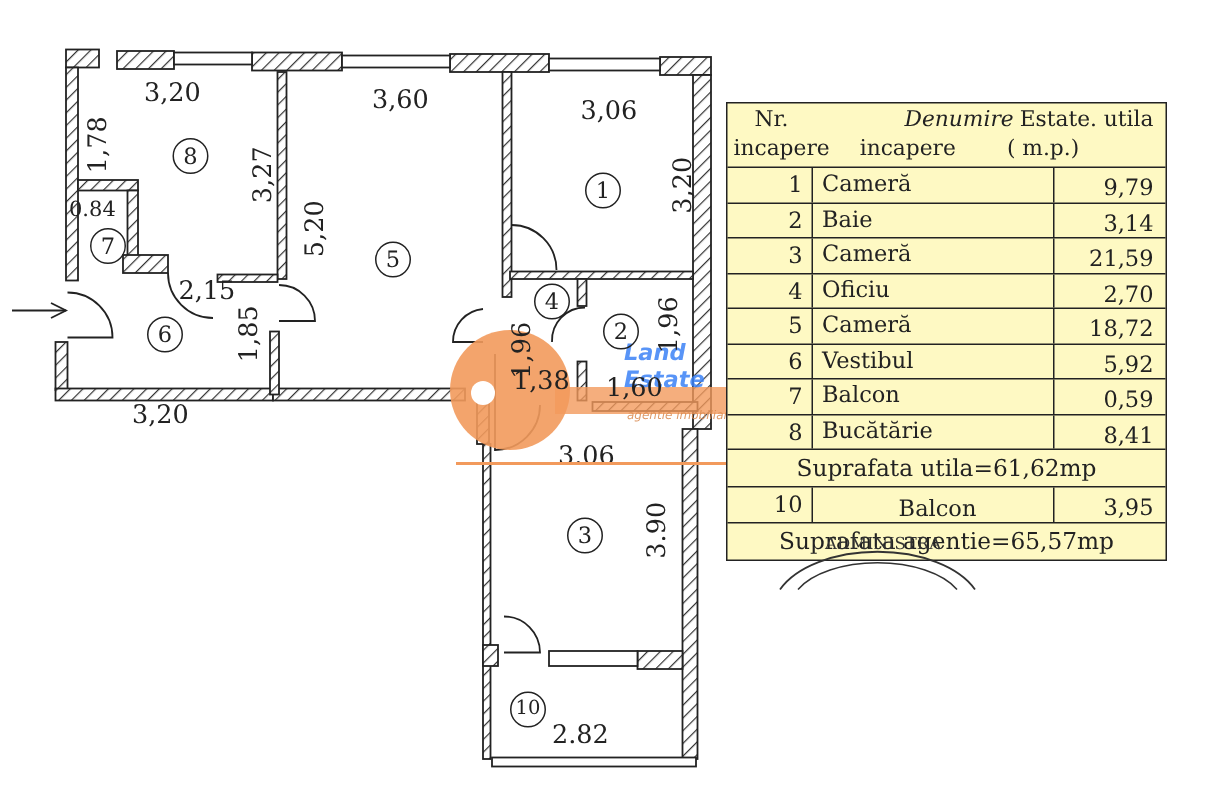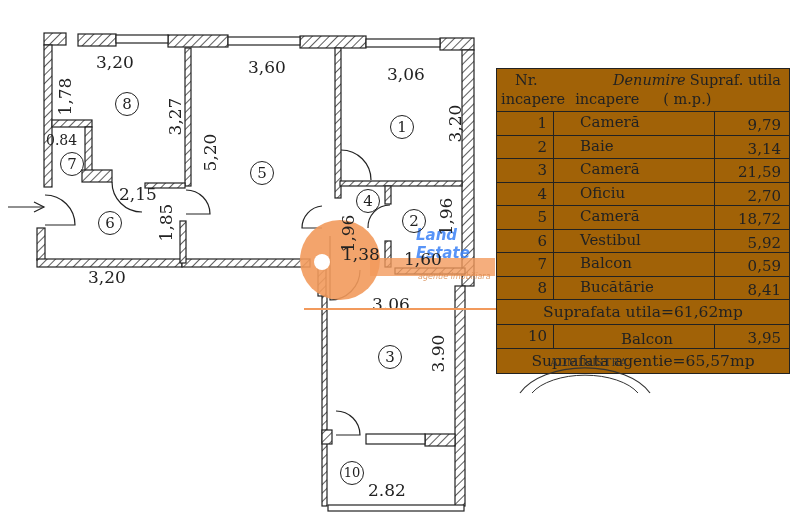--- a/index.html
+++ b/index.html
@@ -1,27 +1,27 @@
 <!DOCTYPE html>
 <html><head>
 <meta charset="utf-8">
 <style>
   html,body{margin:0;padding:0;background:#fff;}
   body{width:810px;height:524px;position:relative;overflow:hidden;font-family:"DejaVu Serif",serif;}
   #plan{position:absolute;left:0;top:0;}
   .lbl{position:absolute;font-family:"DejaVu Serif",serif;font-size:17px;color:#222;white-space:nowrap;line-height:1;}
   .vert{transform:rotate(-90deg);transform-origin:center;}
   .circ{position:absolute;width:22px;height:22px;border:1.3px solid #222;border-radius:50%;font-size:15px;line-height:22px;text-align:center;color:#222;font-family:"DejaVu Serif",serif;}
-  #table{position:absolute;left:496px;top:68px;width:292px;border:1.5px solid #222;background:#a16207;}
+  #table{position:absolute;left:484px;top:68px;width:292px;border:1.5px solid #222;background:#fef9c3;}
   #table .hdr{font-size:14.5px;color:#222;padding:2px 4px;line-height:19px;border-bottom:1.5px solid #222;}
   #table .hdr .r1{display:flex;justify-content:space-between;padding:0 4px 0 14px;}
-  #table .hdr .r2{display:flex;gap:10px;}
+  #table .hdr .r2{display:flex;gap:20px;}
   .trow{display:flex;height:22.5px;border-bottom:1.2px solid #222;font-size:15px;color:#222;align-items:center;}
   .trow .c1{width:50px;text-align:right;padding-right:6px;border-right:1.2px solid #222;height:100%;line-height:22px;}
-  .trow .c2{flex:1;padding-left:6px;border-right:1.2px solid #222;height:100%;line-height:20px;margin-left:20px;}
+  .trow .c2{flex:1;padding-left:6px;border-right:1.2px solid #222;height:100%;line-height:20px;}
   .trow .c3{width:66px;text-align:right;padding-right:8px;height:100%;line-height:26px;}
   .full{height:24px;border-bottom:1.2px solid #222;text-align:center;font-size:15.5px;line-height:24px;color:#222;}
   .balcon .c2{text-align:center;line-height:28px;}
   #stamp{position:absolute;left:510px;top:348px;}
   #watermark{position:absolute;left:300px;top:210px;}
   .wm-text{position:absolute;font-family:"DejaVu Sans",sans-serif;font-style:italic;color:#3b82f6;opacity:.85;font-weight:bold;}
 </style>
 </head>
 <body>
 
@@ -128,21 +128,21 @@
 <div class="circ" style="left:378px;top:345px;">3</div>
 <div class="circ" style="left:340px;top:461px;font-size:13px;">10</div>
 
 <div style="position:absolute;left:304px;top:308px;width:200px;height:2px;background:#f29a5c;"></div>
 
 <div id="table">
   <div class="hdr">
     <div class="r1">
       <span>Nr.</span>
       <span style="margin-left:auto;margin-right:4px;font-style:italic;">Denumire</span>
-      <span>Supraf. utila</span>
+      <span>Estate. utila</span>
     </div>
     <div class="r2">
       <span>incapere</span>
       <span>incapere</span>
       <span style="margin-left:14px;">( m.p.)</span>
     </div>
   </div>
   <div class="trow">
       <span class="c1">1</span>
       <span class="c2">Cameră</span>

